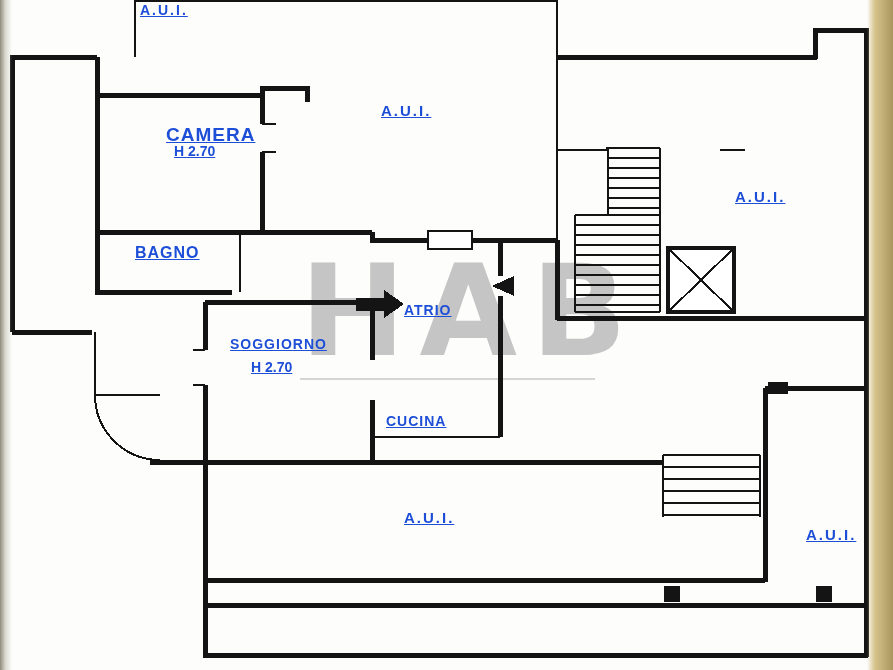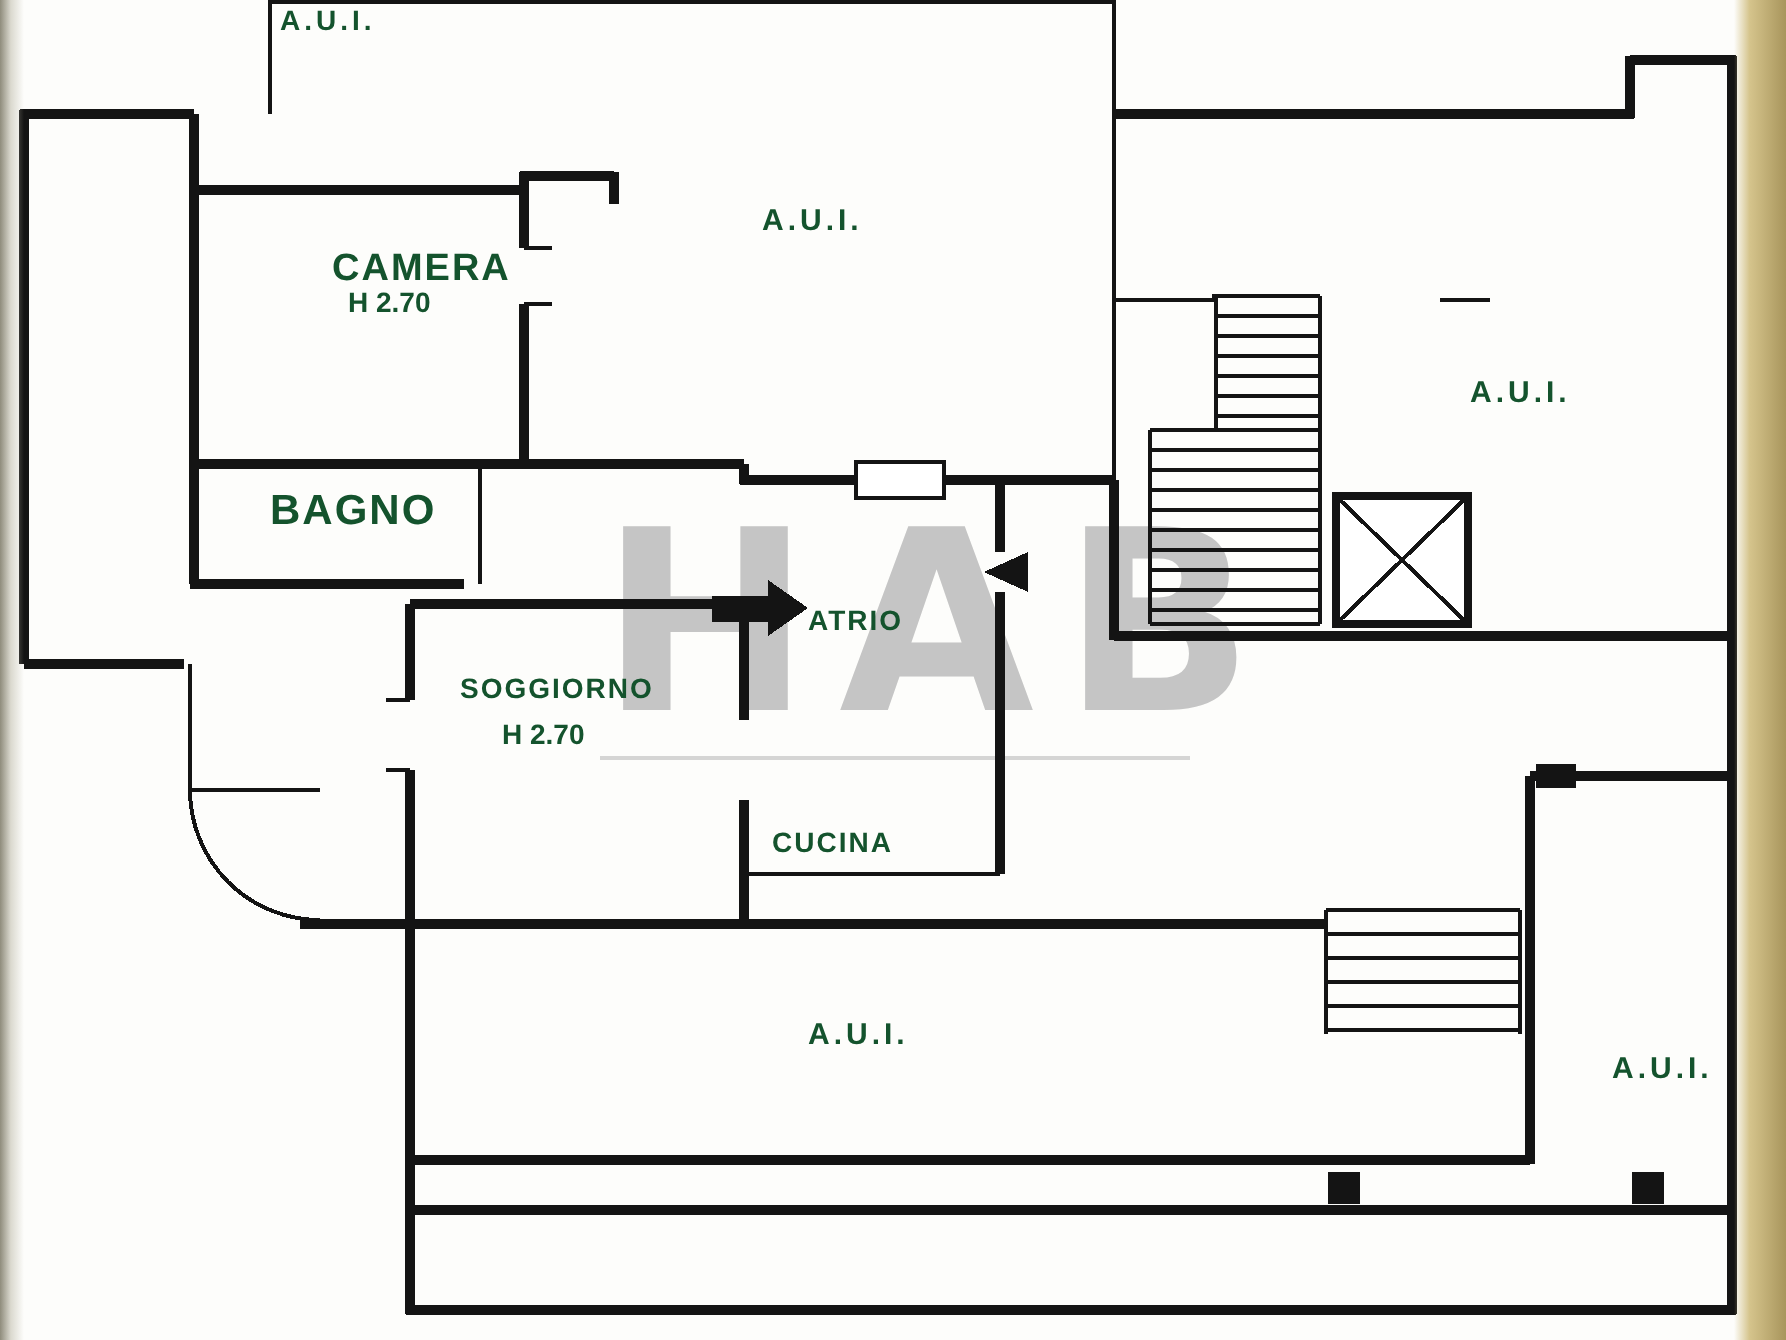--- a/index.html
+++ b/index.html
@@ -6,21 +6,21 @@
   .page{
     position:relative;
     width:893px;height:670px;
     background:#fdfdfb;
     overflow:hidden;
     font-family:"Liberation Sans", sans-serif;
   }
   .plan-svg{position:absolute;left:0;top:0;z-index:2;}
   .room-label{
     position:absolute;z-index:3;
-    color:#14532d;font-weight:700;white-space:nowrap;
+    color:#1d4ed8;font-weight:700;white-space:nowrap;text-decoration:underline;
     -webkit-font-smoothing:none;
   }
   .watermark{
     position:absolute;z-index:1;
     color:#bcbcbc;font-weight:700;
     pointer-events:none;white-space:nowrap;
     font-family:"DejaVu Sans", sans-serif;
   }
   .wm-hab{left:300px;top:238px;font-size:126px;letter-spacing:14px;opacity:.85;}
   .wm-immobiliare{left:301px;top:362px;font-size:29px;letter-spacing:7px;opacity:.85;color:#c3c3c3;}
@@ -149,21 +149,21 @@
       <rect x="664" y="586" width="16" height="16"></rect>
       <rect x="816" y="586" width="16" height="16"></rect>
       <rect x="768" y="382" width="20" height="12"></rect>
     </g>
   </svg>
 
   <div class="room-label" style="left:140px;top:2px;font-size:14px;letter-spacing:2px;">A.U.I.</div>
   <div class="room-label" style="left:381px;top:102px;font-size:15px;letter-spacing:2px;">A.U.I.</div>
   <div class="room-label" style="left:166px;top:124px;font-size:19px;letter-spacing:1px;">CAMERA</div>
   <div class="room-label" style="left:174px;top:143px;font-size:14px;">H 2.70</div>
-  <div class="room-label" style="left:135px;top:244px;font-size:21px;letter-spacing:1px;">BAGNO</div>
+  <div class="room-label" style="left:135px;top:244px;font-size:16px;letter-spacing:1px;">BAGNO</div>
   <div class="room-label" style="left:735px;top:188px;font-size:15px;letter-spacing:2px;">A.U.I.</div>
   <div class="room-label" style="left:404px;top:302px;font-size:14px;letter-spacing:1px;">ATRIO</div>
   <div class="room-label" style="left:230px;top:336px;font-size:14px;letter-spacing:1px;">SOGGIORNO</div>
   <div class="room-label" style="left:251px;top:359px;font-size:14px;">H 2.70</div>
   <div class="room-label" style="left:386px;top:386px;font-size:14px;letter-spacing:1px;margin-top:27px;">CUCINA</div>
   <div class="room-label" style="left:404px;top:509px;font-size:15px;letter-spacing:2px;">A.U.I.</div>
   <div class="room-label" style="left:806px;top:526px;font-size:15px;letter-spacing:2px;">A.U.I.</div>
 
   <div class="edge edge-left"></div>
   <div class="edge edge-right"></div>

